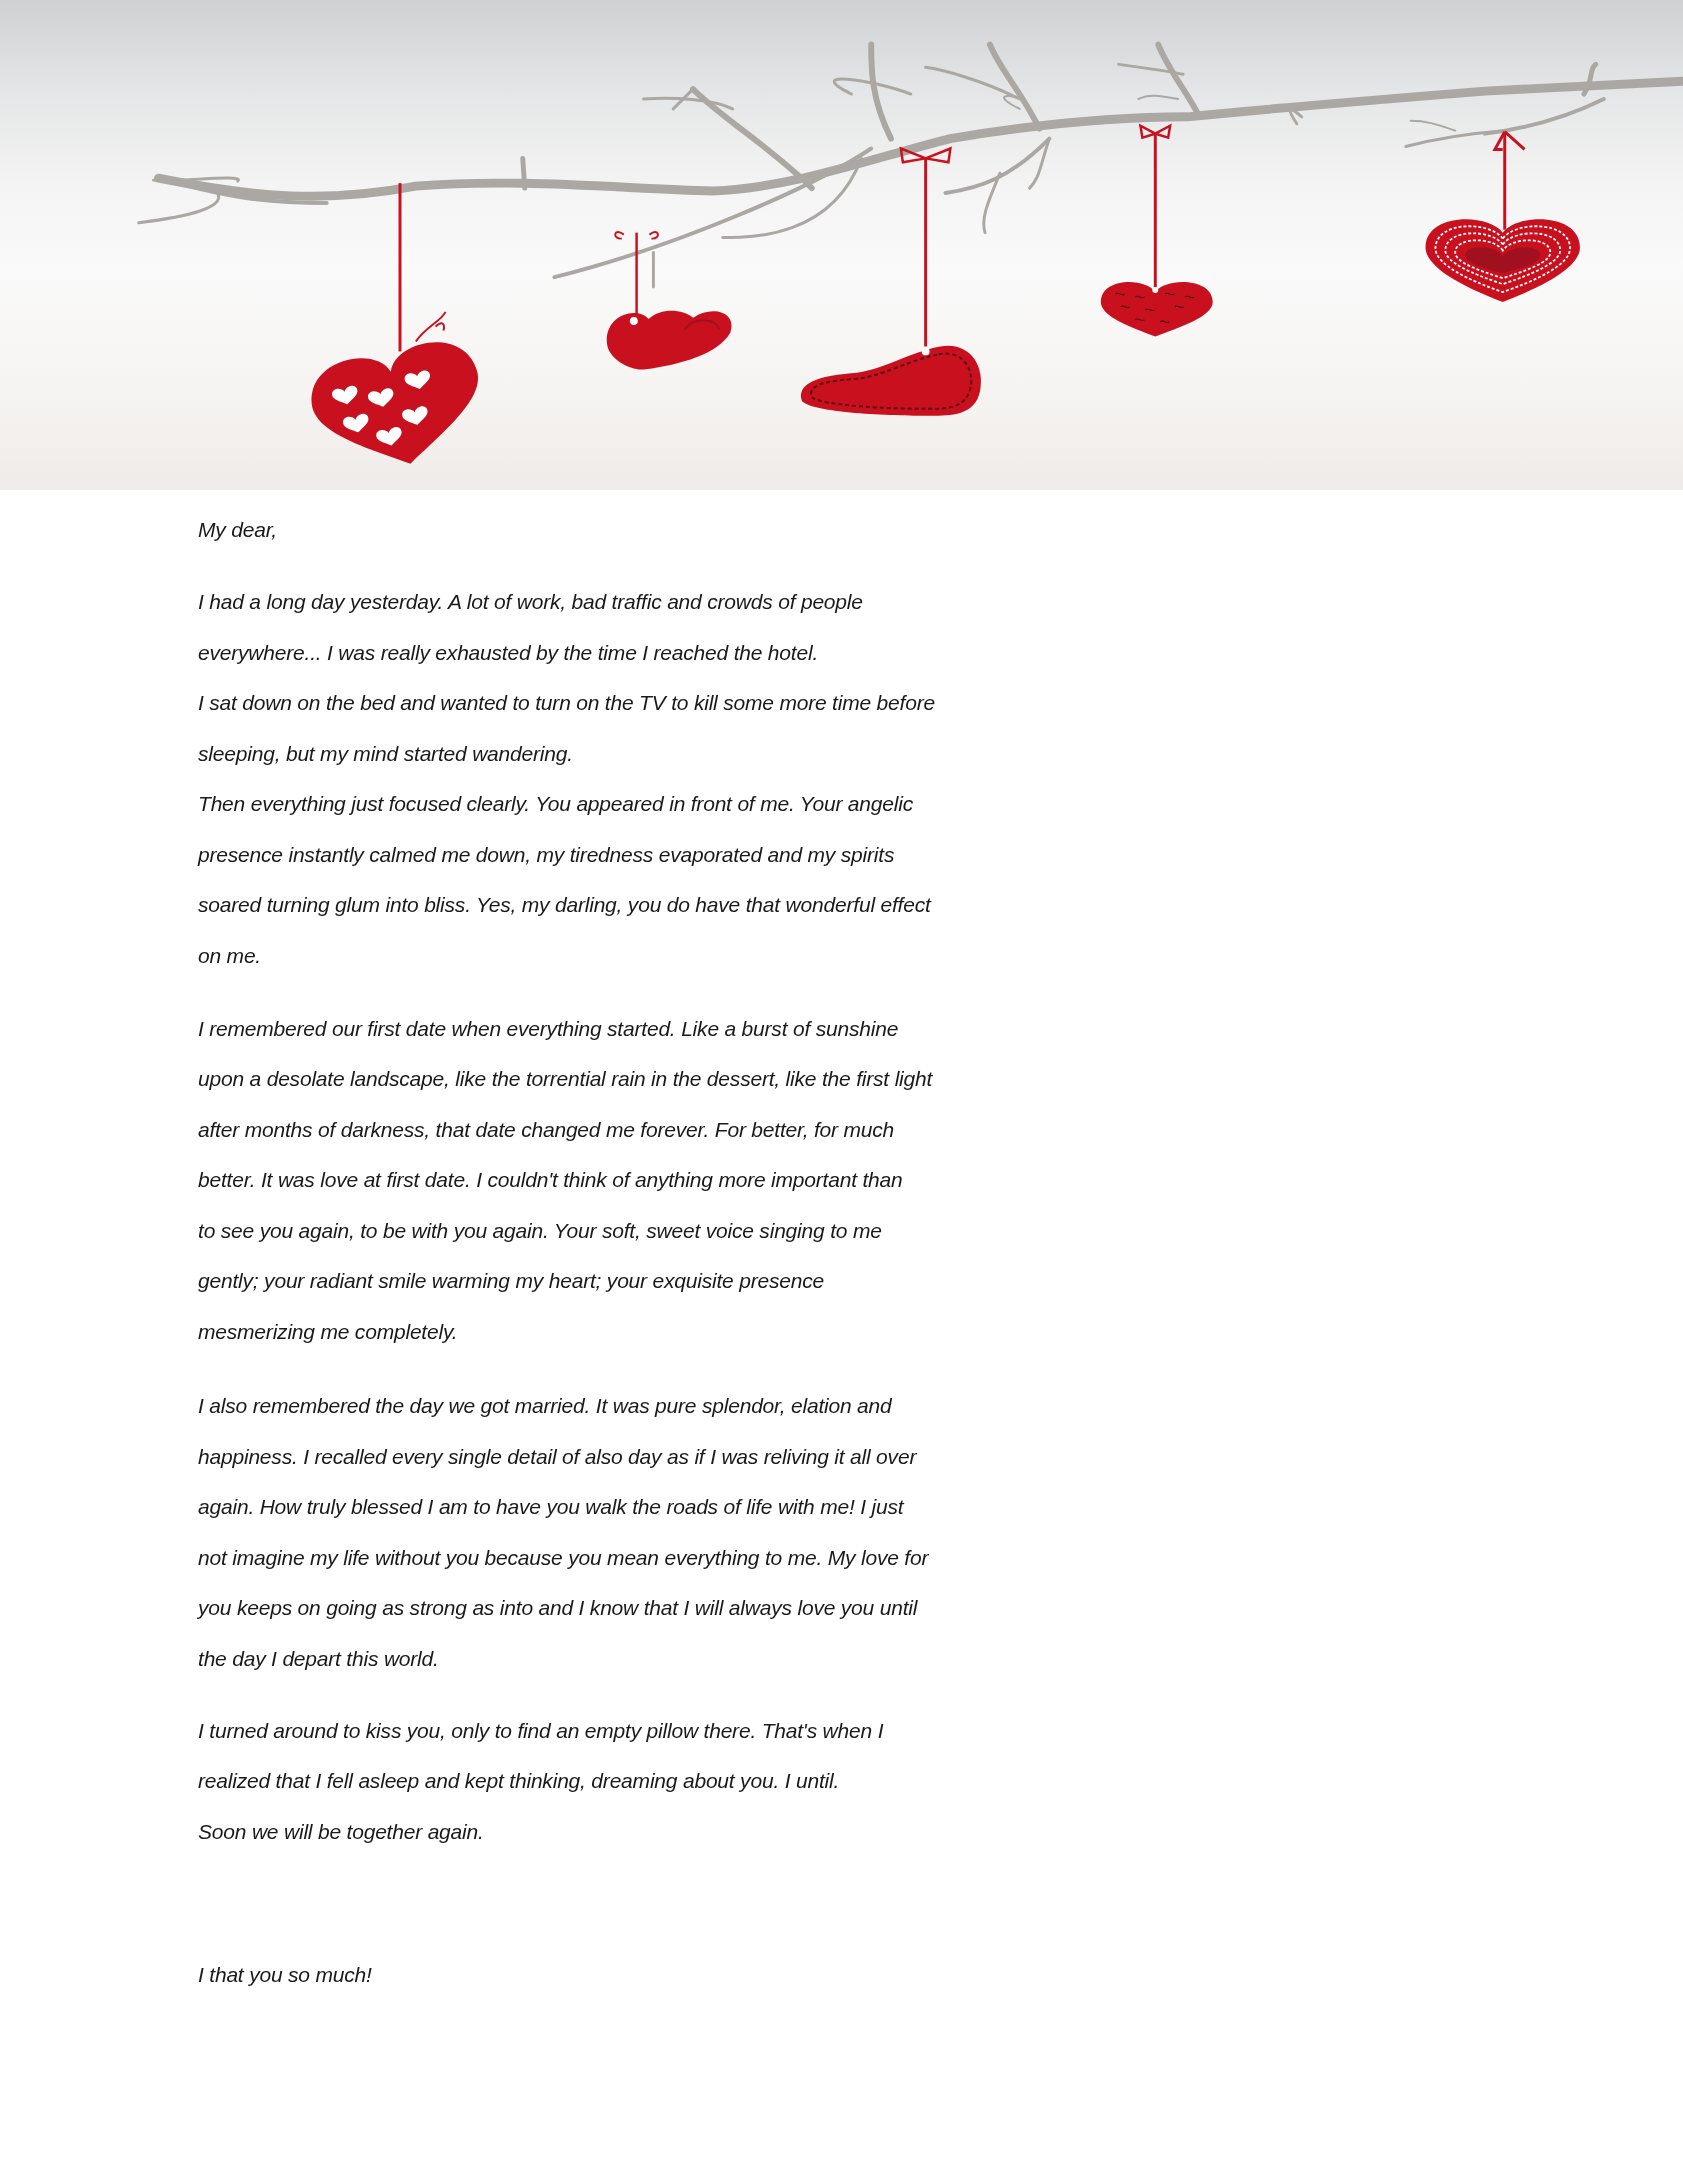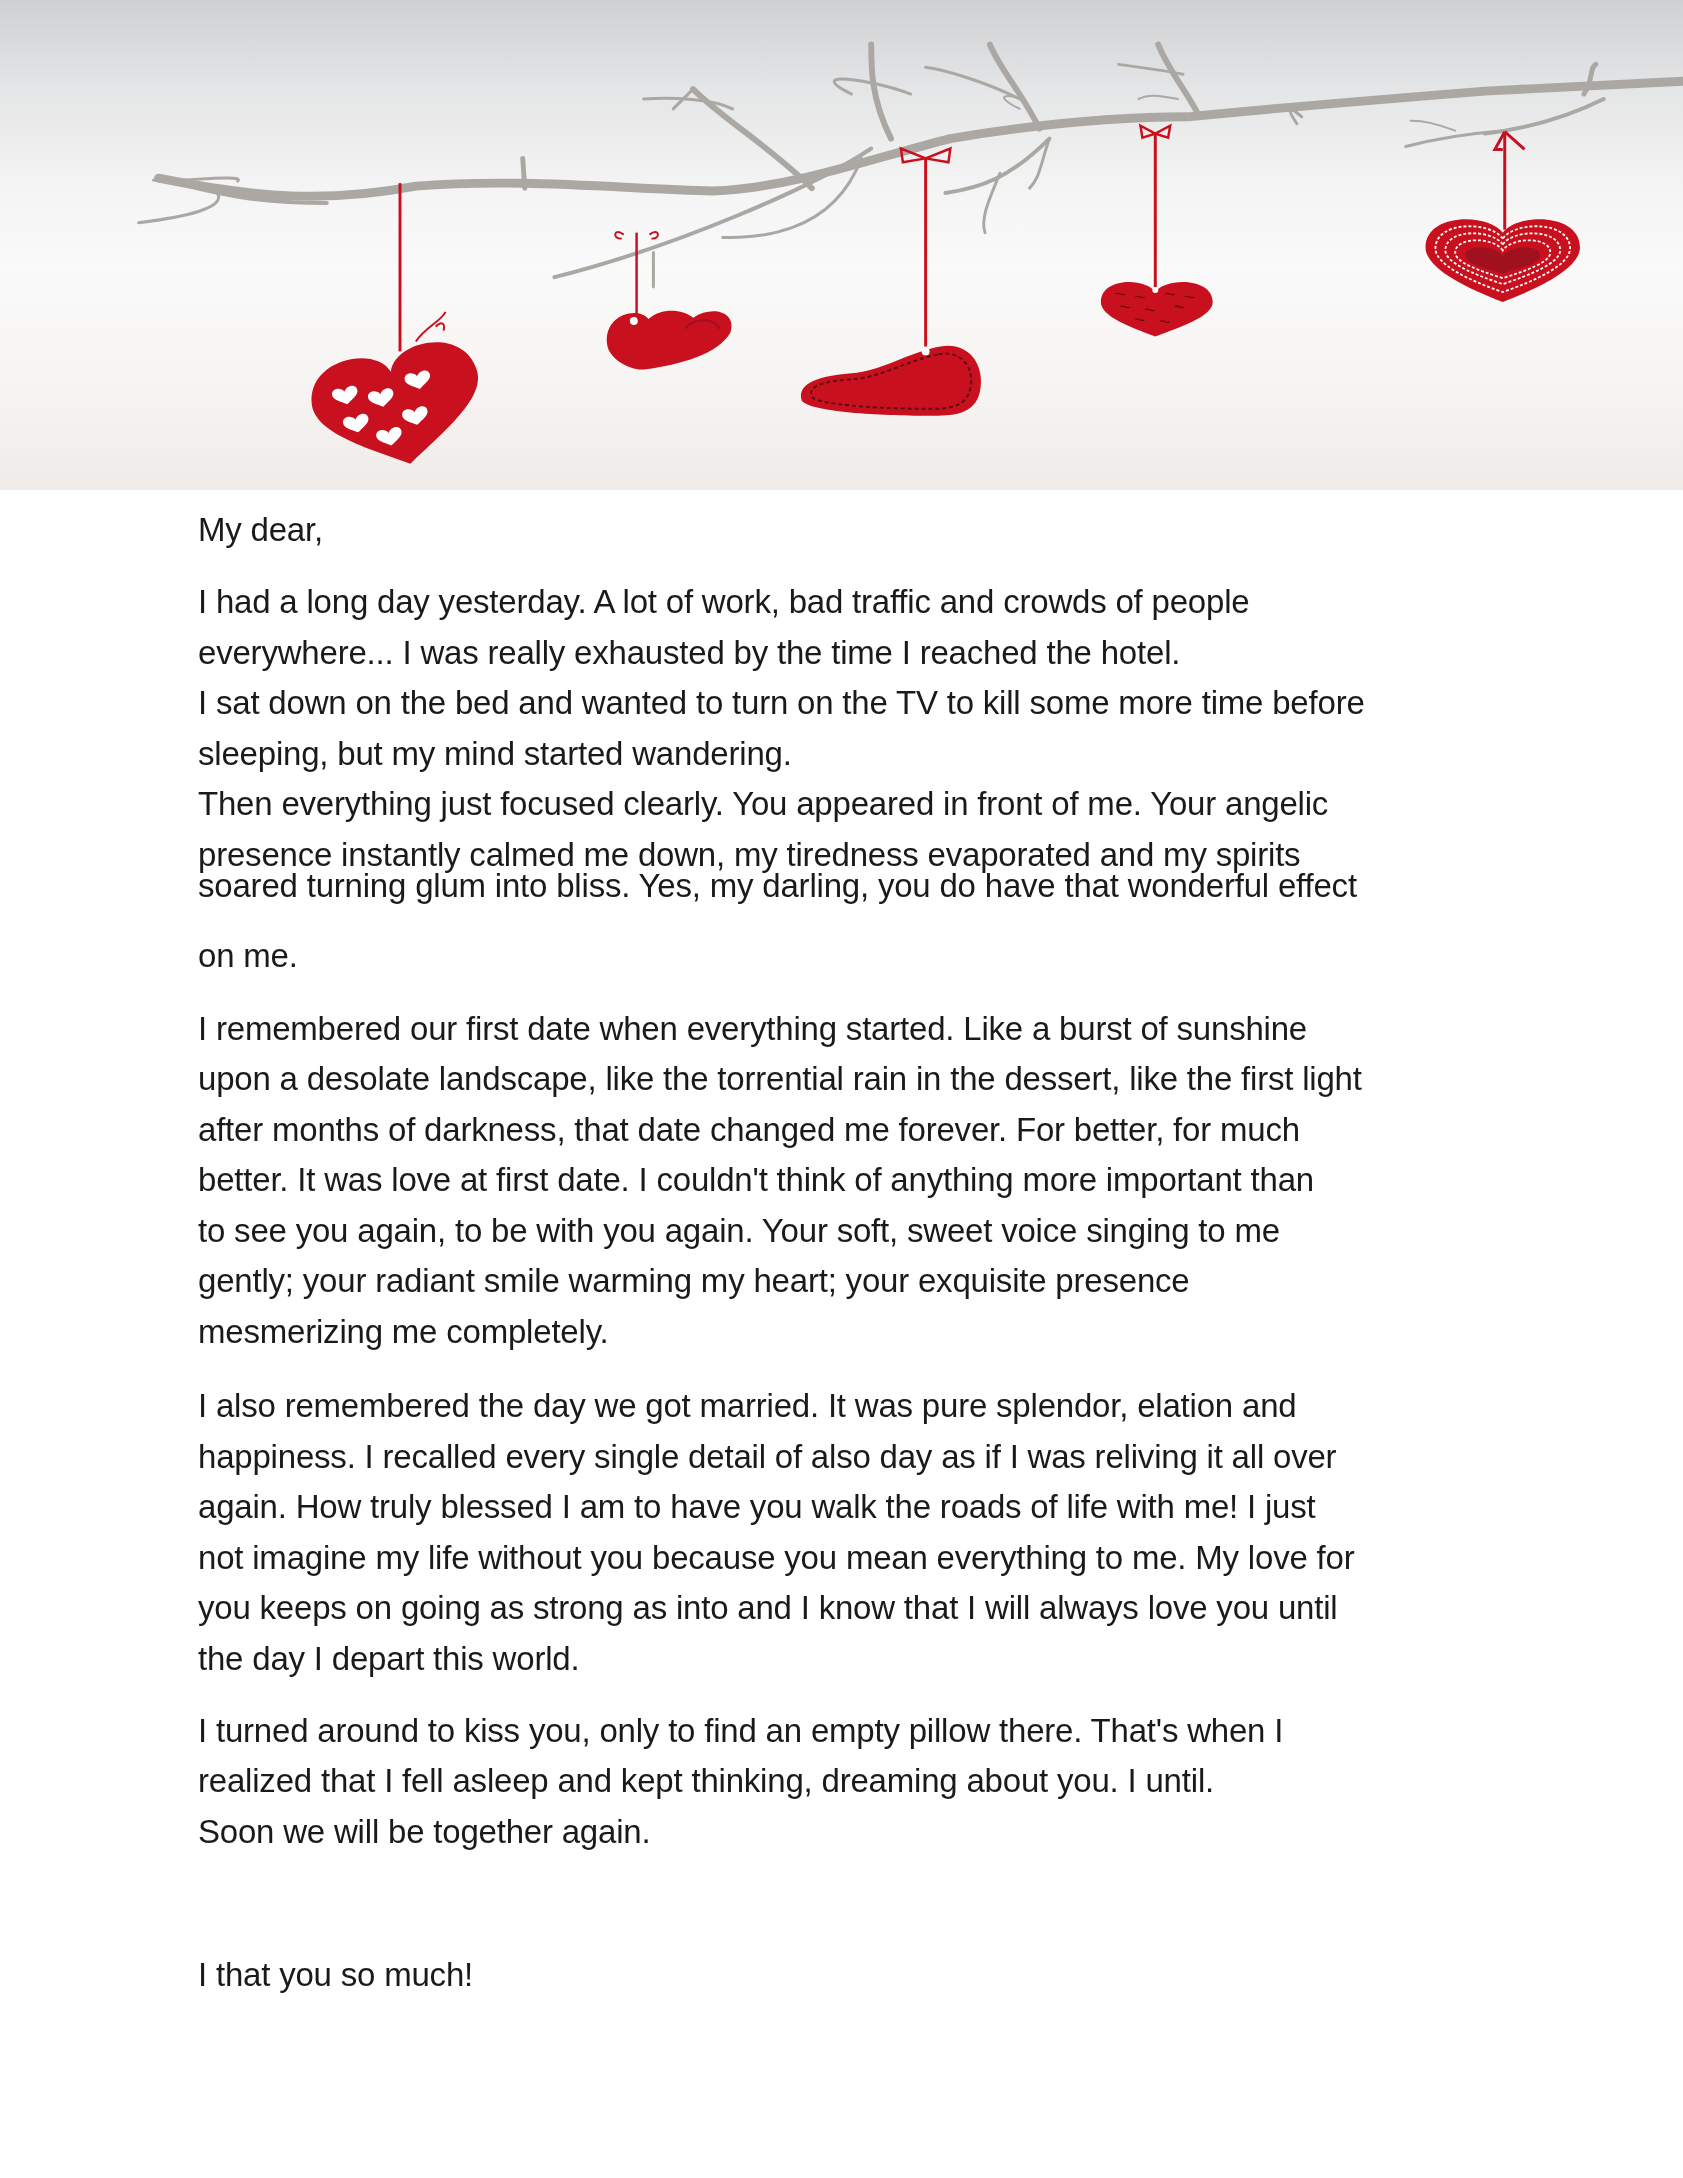--- a/index.html
+++ b/index.html
@@ -30,23 +30,24 @@
     .letter {
       position: absolute;
       left: 198px;
       top: 500px;
       width: 1307px;
     }
     .line {
       position: absolute;
       left: 0;
       white-space: nowrap;
-      font-size: 33px;
+      font-size: 21px;
       line-height: 40px;
       letter-spacing: -0.2px;
+      font-style: italic;
     }
   </style>
 </head>
 <body>
 
 <div class="banner">
   <svg width="1683" height="490" viewBox="0 0 1700 495">
 
     <g fill="none" stroke="#aba8a4" stroke-linecap="round">
       <path d="M160 180 C 260 200, 330 205, 420 188 C 520 180, 620 190, 720 193 C 800 190, 880 160, 960 140 C 1050 125, 1130 118, 1200 118 C 1300 108, 1400 100, 1500 92 C 1580 88, 1650 84, 1700 82" stroke-width="9"></path>
@@ -140,21 +141,21 @@
 <div class="letter">
   <div class="line" style="top:10px">My dear,</div>
 
   <div>
     <div class="line" style="top:82px">I had a long day yesterday. A lot of work, bad traffic and crowds of people</div>
     <div class="line" style="top:133px">everywhere... I was really exhausted by the time I reached the hotel.</div>
     <div class="line" style="top:183px">I sat down on the bed and wanted to turn on the TV to kill some more time before</div>
     <div class="line" style="top:234px">sleeping, but my mind started wandering.</div>
     <div class="line" style="top:284px">Then everything just focused clearly. You appeared in front of me. Your angelic</div>
     <div class="line" style="top:335px">presence instantly calmed me down, my tiredness evaporated and my spirits</div>
-    <div class="line" style="top:366px">soared turning glum into bliss. Yes, my darling, you do have that wonderful effect</div>
+    <div class="line" style="top:385px">soared turning glum into bliss. Yes, my darling, you do have that wonderful effect</div>
     <div class="line" style="top:436px">on me.</div>
   </div>
 
   <div>
     <div class="line" style="top:509px">I remembered our first date when everything started. Like a burst of sunshine</div>
     <div class="line" style="top:559px">upon a desolate landscape, like the torrential rain in the dessert, like the first light</div>
     <div class="line" style="top:610px">after months of darkness, that date changed me forever. For better, for much</div>
     <div class="line" style="top:660px">better. It was love at first date. I couldn't think of anything more important than</div>
     <div class="line" style="top:711px">to see you again, to be with you again. Your soft, sweet voice singing to me</div>
     <div class="line" style="top:761px">gently; your radiant smile warming my heart; your exquisite presence</div>

